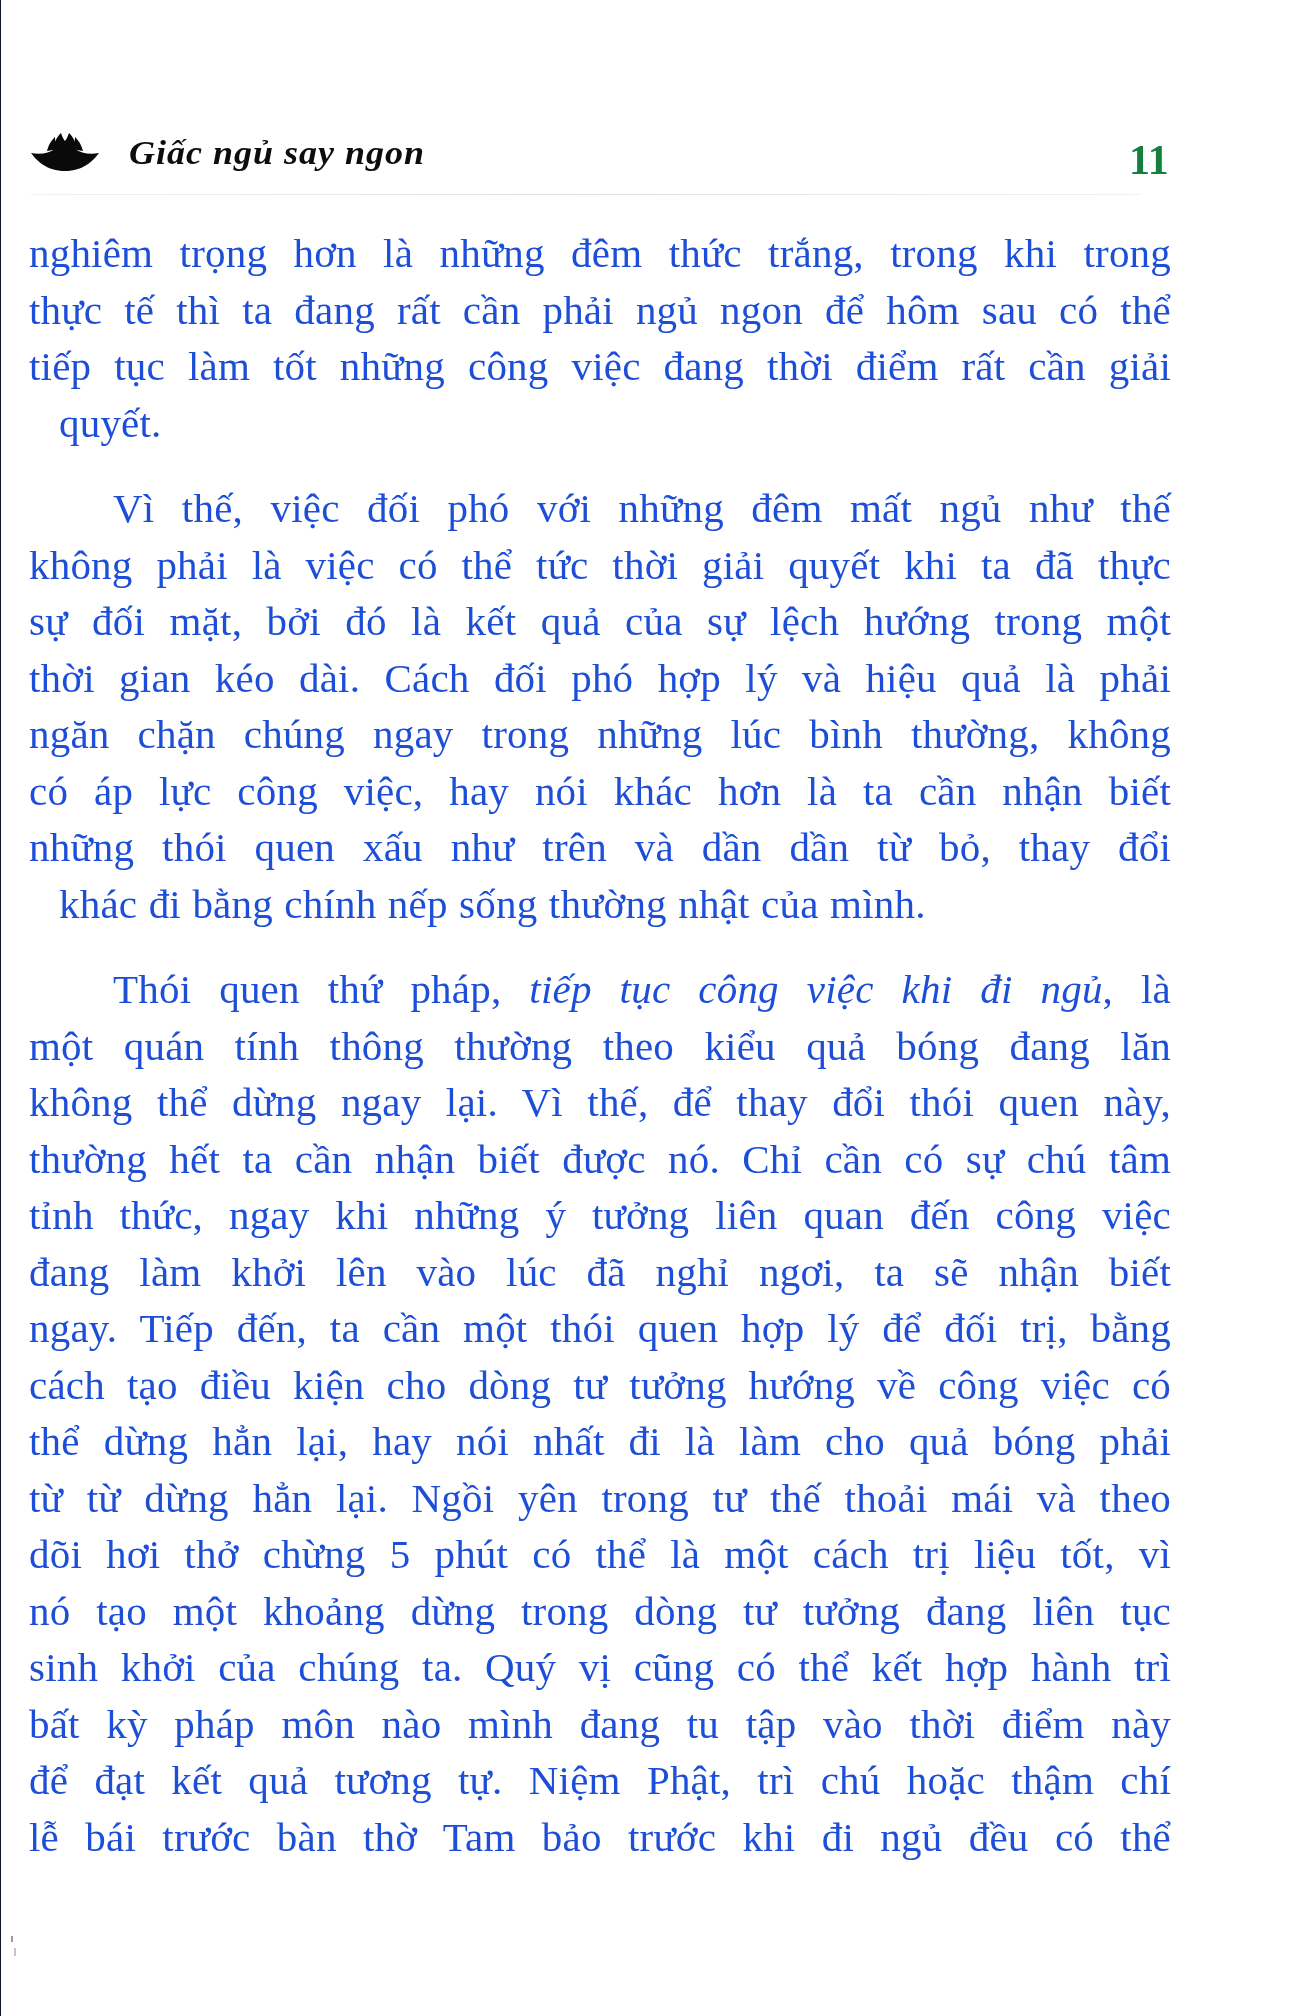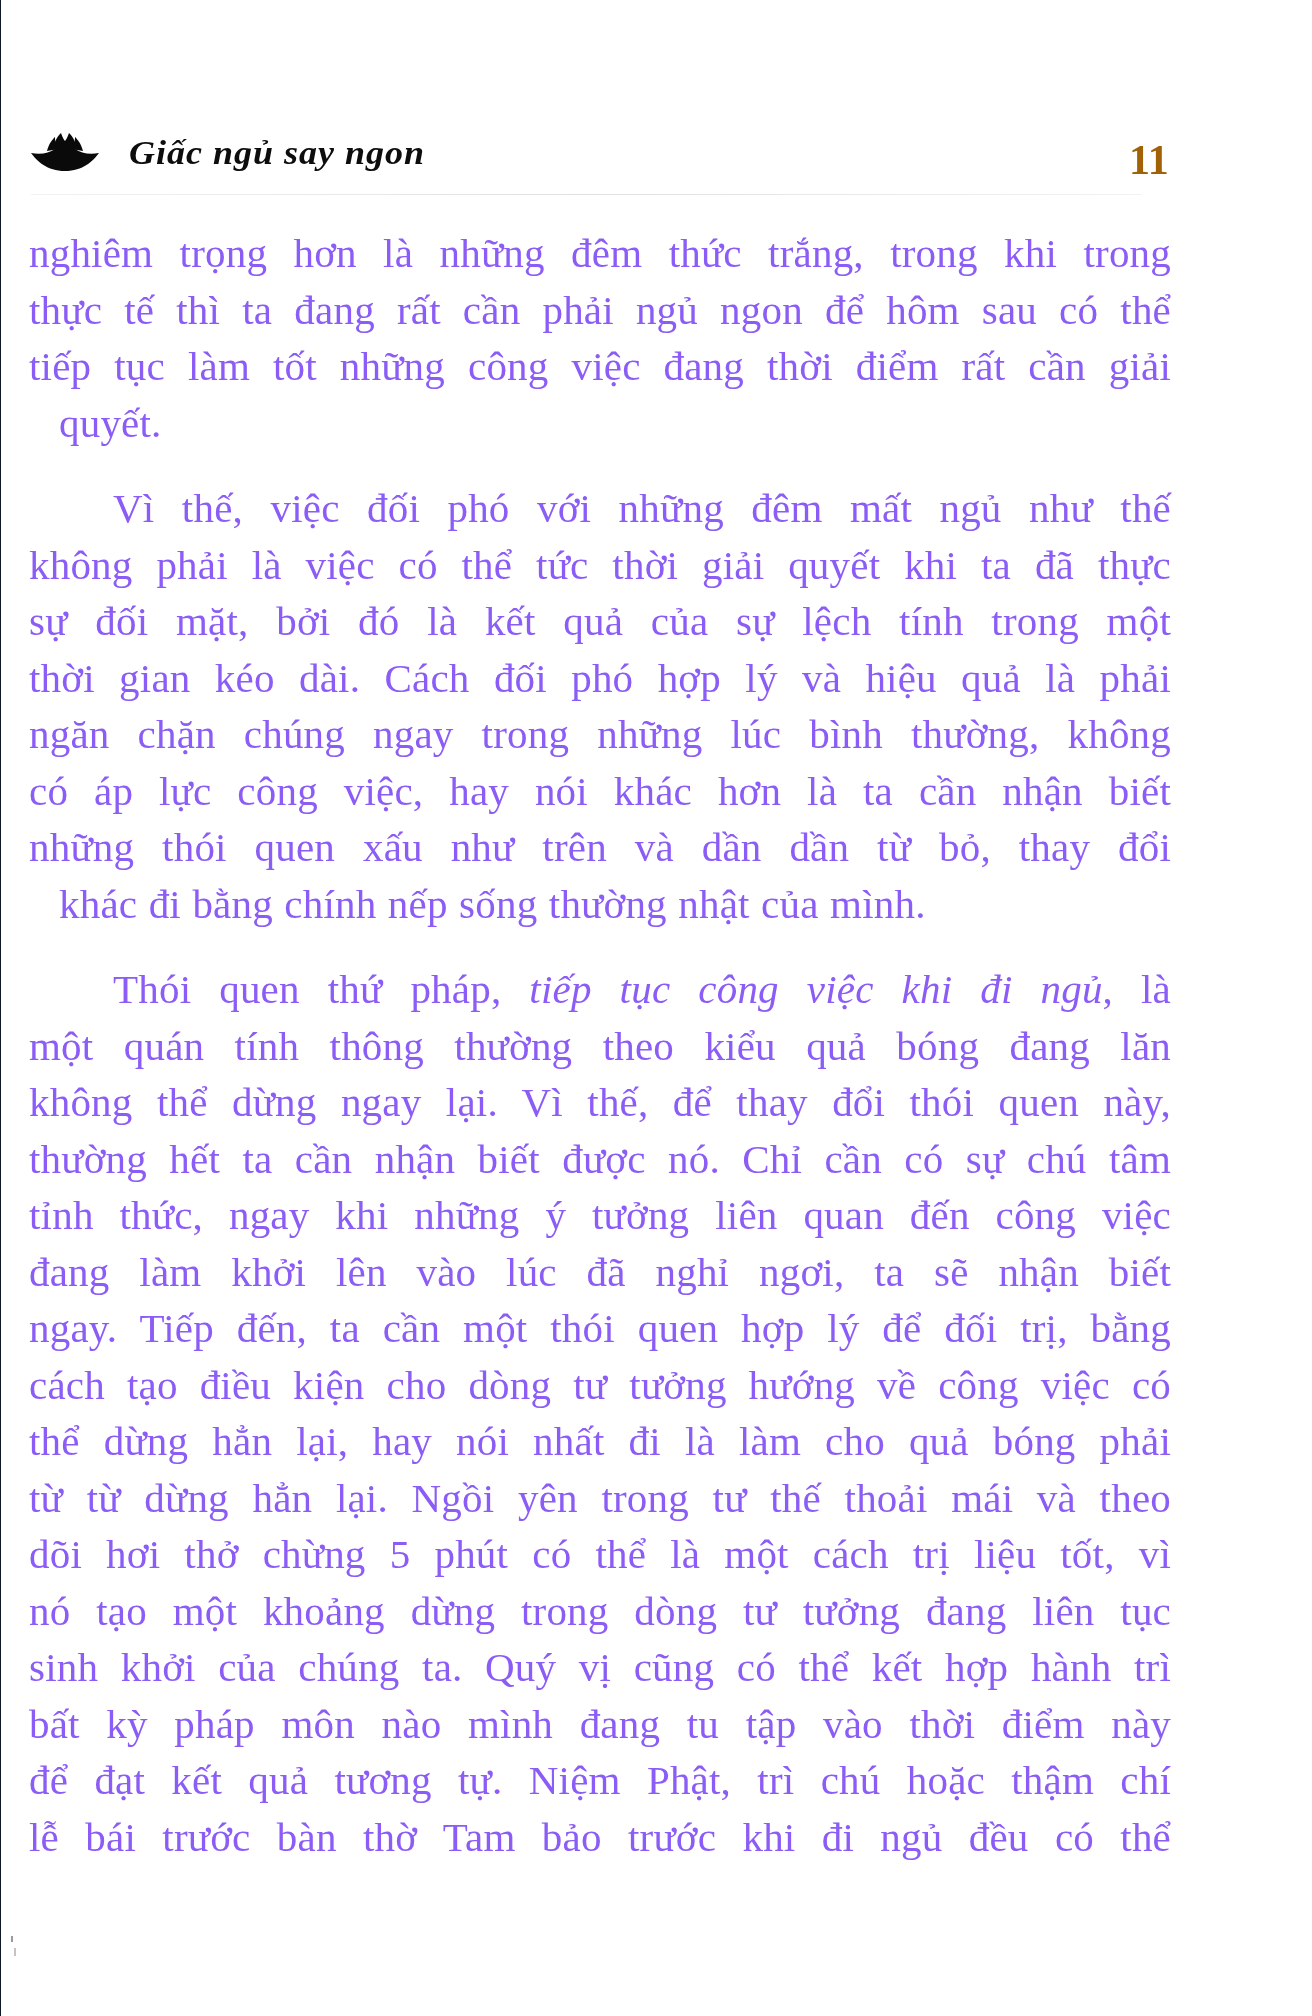--- a/index.html
+++ b/index.html
@@ -47,21 +47,21 @@
       color: #0d0d0d;
       transform: scaleY(0.92);
     }
     .page-number {
       position: absolute;
       left: 1128px;
       top: 136px;
       font-family: "Liberation Serif", "DejaVu Serif", serif;
       font-weight: bold;
       font-size: 42px;
-      color: #a16207;
+      color: #15803d;
     }
     .head-rule {
       position: absolute;
       left: 30px;
       top: 194px;
       width: 1110px;
       height: 1px;
       background: linear-gradient(90deg, rgba(0,0,0,0.05), rgba(0,0,0,0.12), rgba(0,0,0,0.05));
     }
     .body-text {
@@ -70,21 +70,21 @@
       top: 225px;
       width: 1142px;
     }
     .para {
       margin: 0;
       font-family: "Liberation Serif", "DejaVu Serif", serif;
       font-size: 41px;
       line-height: 56.5px;
       text-align: justify;
       text-align-last: left;
-      color: #8b5cf6;
+      color: #1d4ed8;
       letter-spacing: 0.2px;
       word-spacing: 1px;
     }
     .para + .para { margin-top: 29px; }
     .line {
       display: block;
       text-align: justify;
       text-align-last: justify;
       white-space: nowrap;
     }
@@ -120,21 +120,21 @@
     <p class="para">
       <span class="line">nghiêm trọng hơn là những đêm thức trắng, trong khi trong</span>
       <span class="line">thực tế thì ta đang rất cần phải ngủ ngon để hôm sau có thể</span>
       <span class="line">tiếp tục làm tốt những công việc đang thời điểm rất cần giải</span>
       <span class="line last">quyết.</span>
     </p>
 
     <p class="para">
       <span class="line" style="padding-left:84px">Vì thế, việc đối phó với những đêm mất ngủ như thế</span>
       <span class="line">không phải là việc có thể tức thời giải quyết khi ta đã thực</span>
-      <span class="line">sự đối mặt, bởi đó là kết quả của sự lệch tính trong một</span>
+      <span class="line">sự đối mặt, bởi đó là kết quả của sự lệch hướng trong một</span>
       <span class="line">thời gian kéo dài. Cách đối phó hợp lý và hiệu quả là phải</span>
       <span class="line">ngăn chặn chúng ngay trong những lúc bình thường, không</span>
       <span class="line">có áp lực công việc, hay nói khác hơn là ta cần nhận biết</span>
       <span class="line">những thói quen xấu như trên và dần dần từ bỏ, thay đổi</span>
       <span class="line last">khác đi bằng chính nếp sống thường nhật của mình.</span>
     </p>
 
     <p class="para">
       <span class="line" style="padding-left:84px"><span>Thói quen thứ pháp, </span><span class="em">tiếp tục công việc khi đi ngủ</span><span>, là</span></span>
       <span class="line">một quán tính thông thường theo kiểu quả bóng đang lăn</span>

